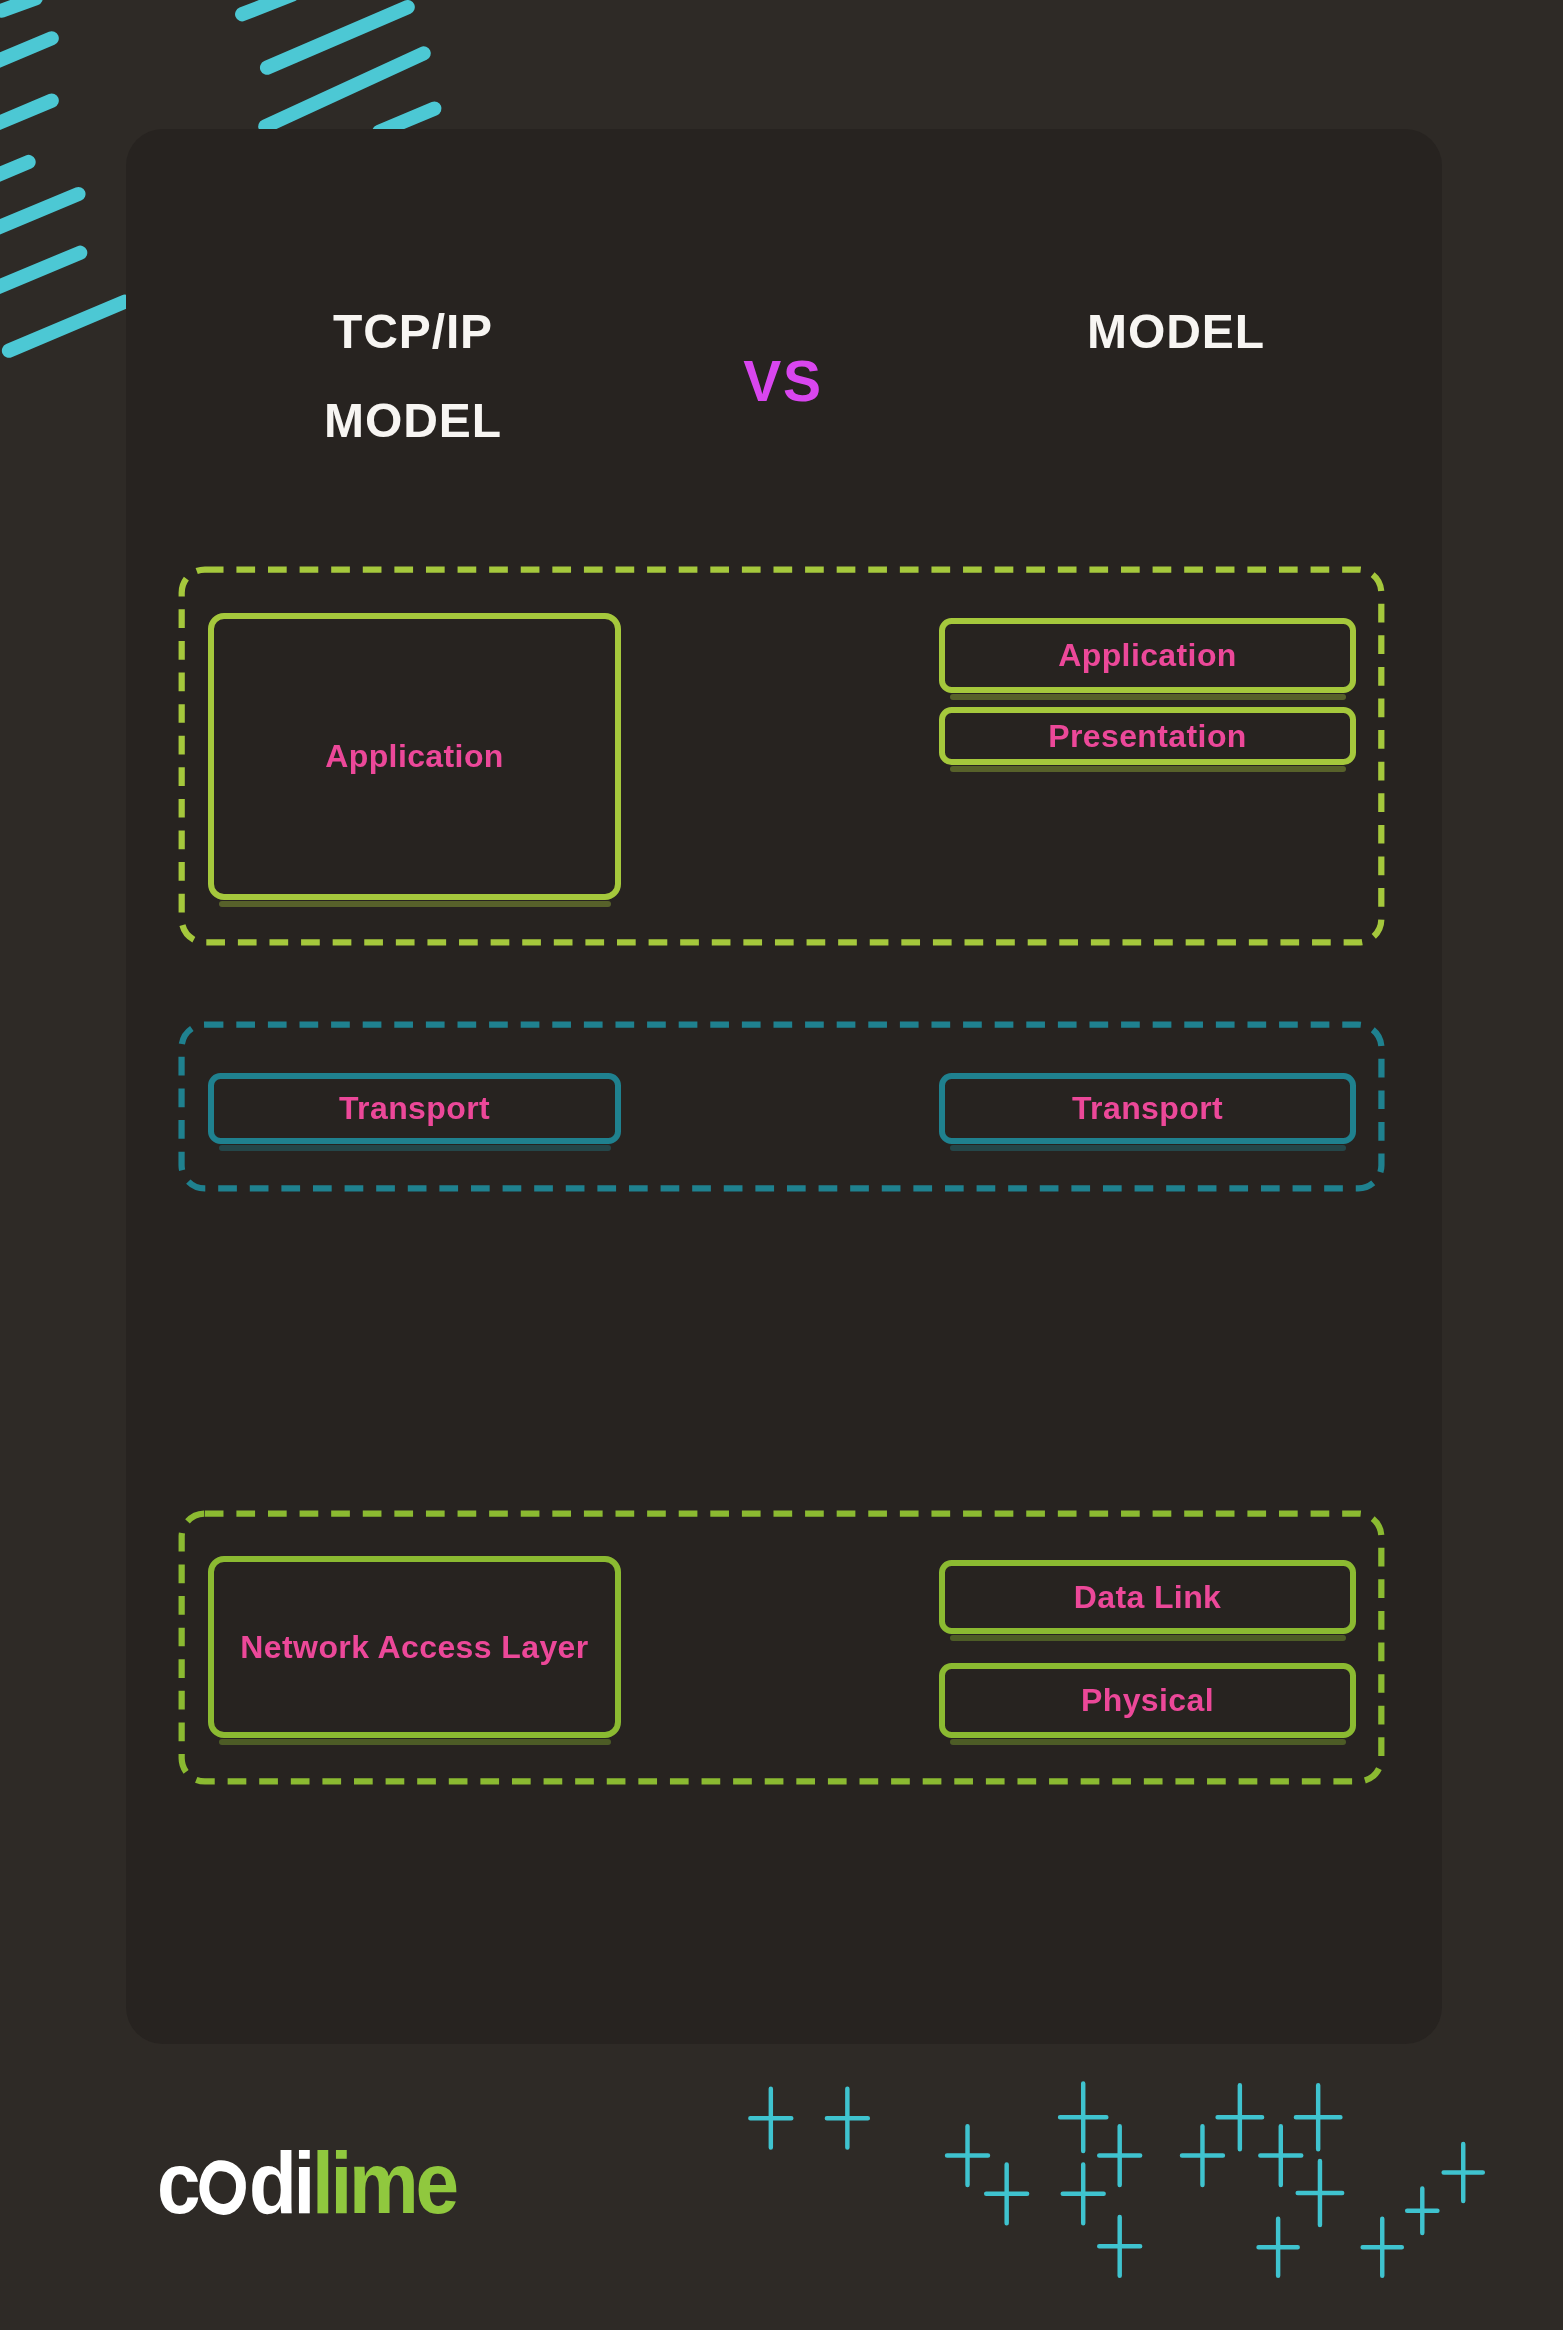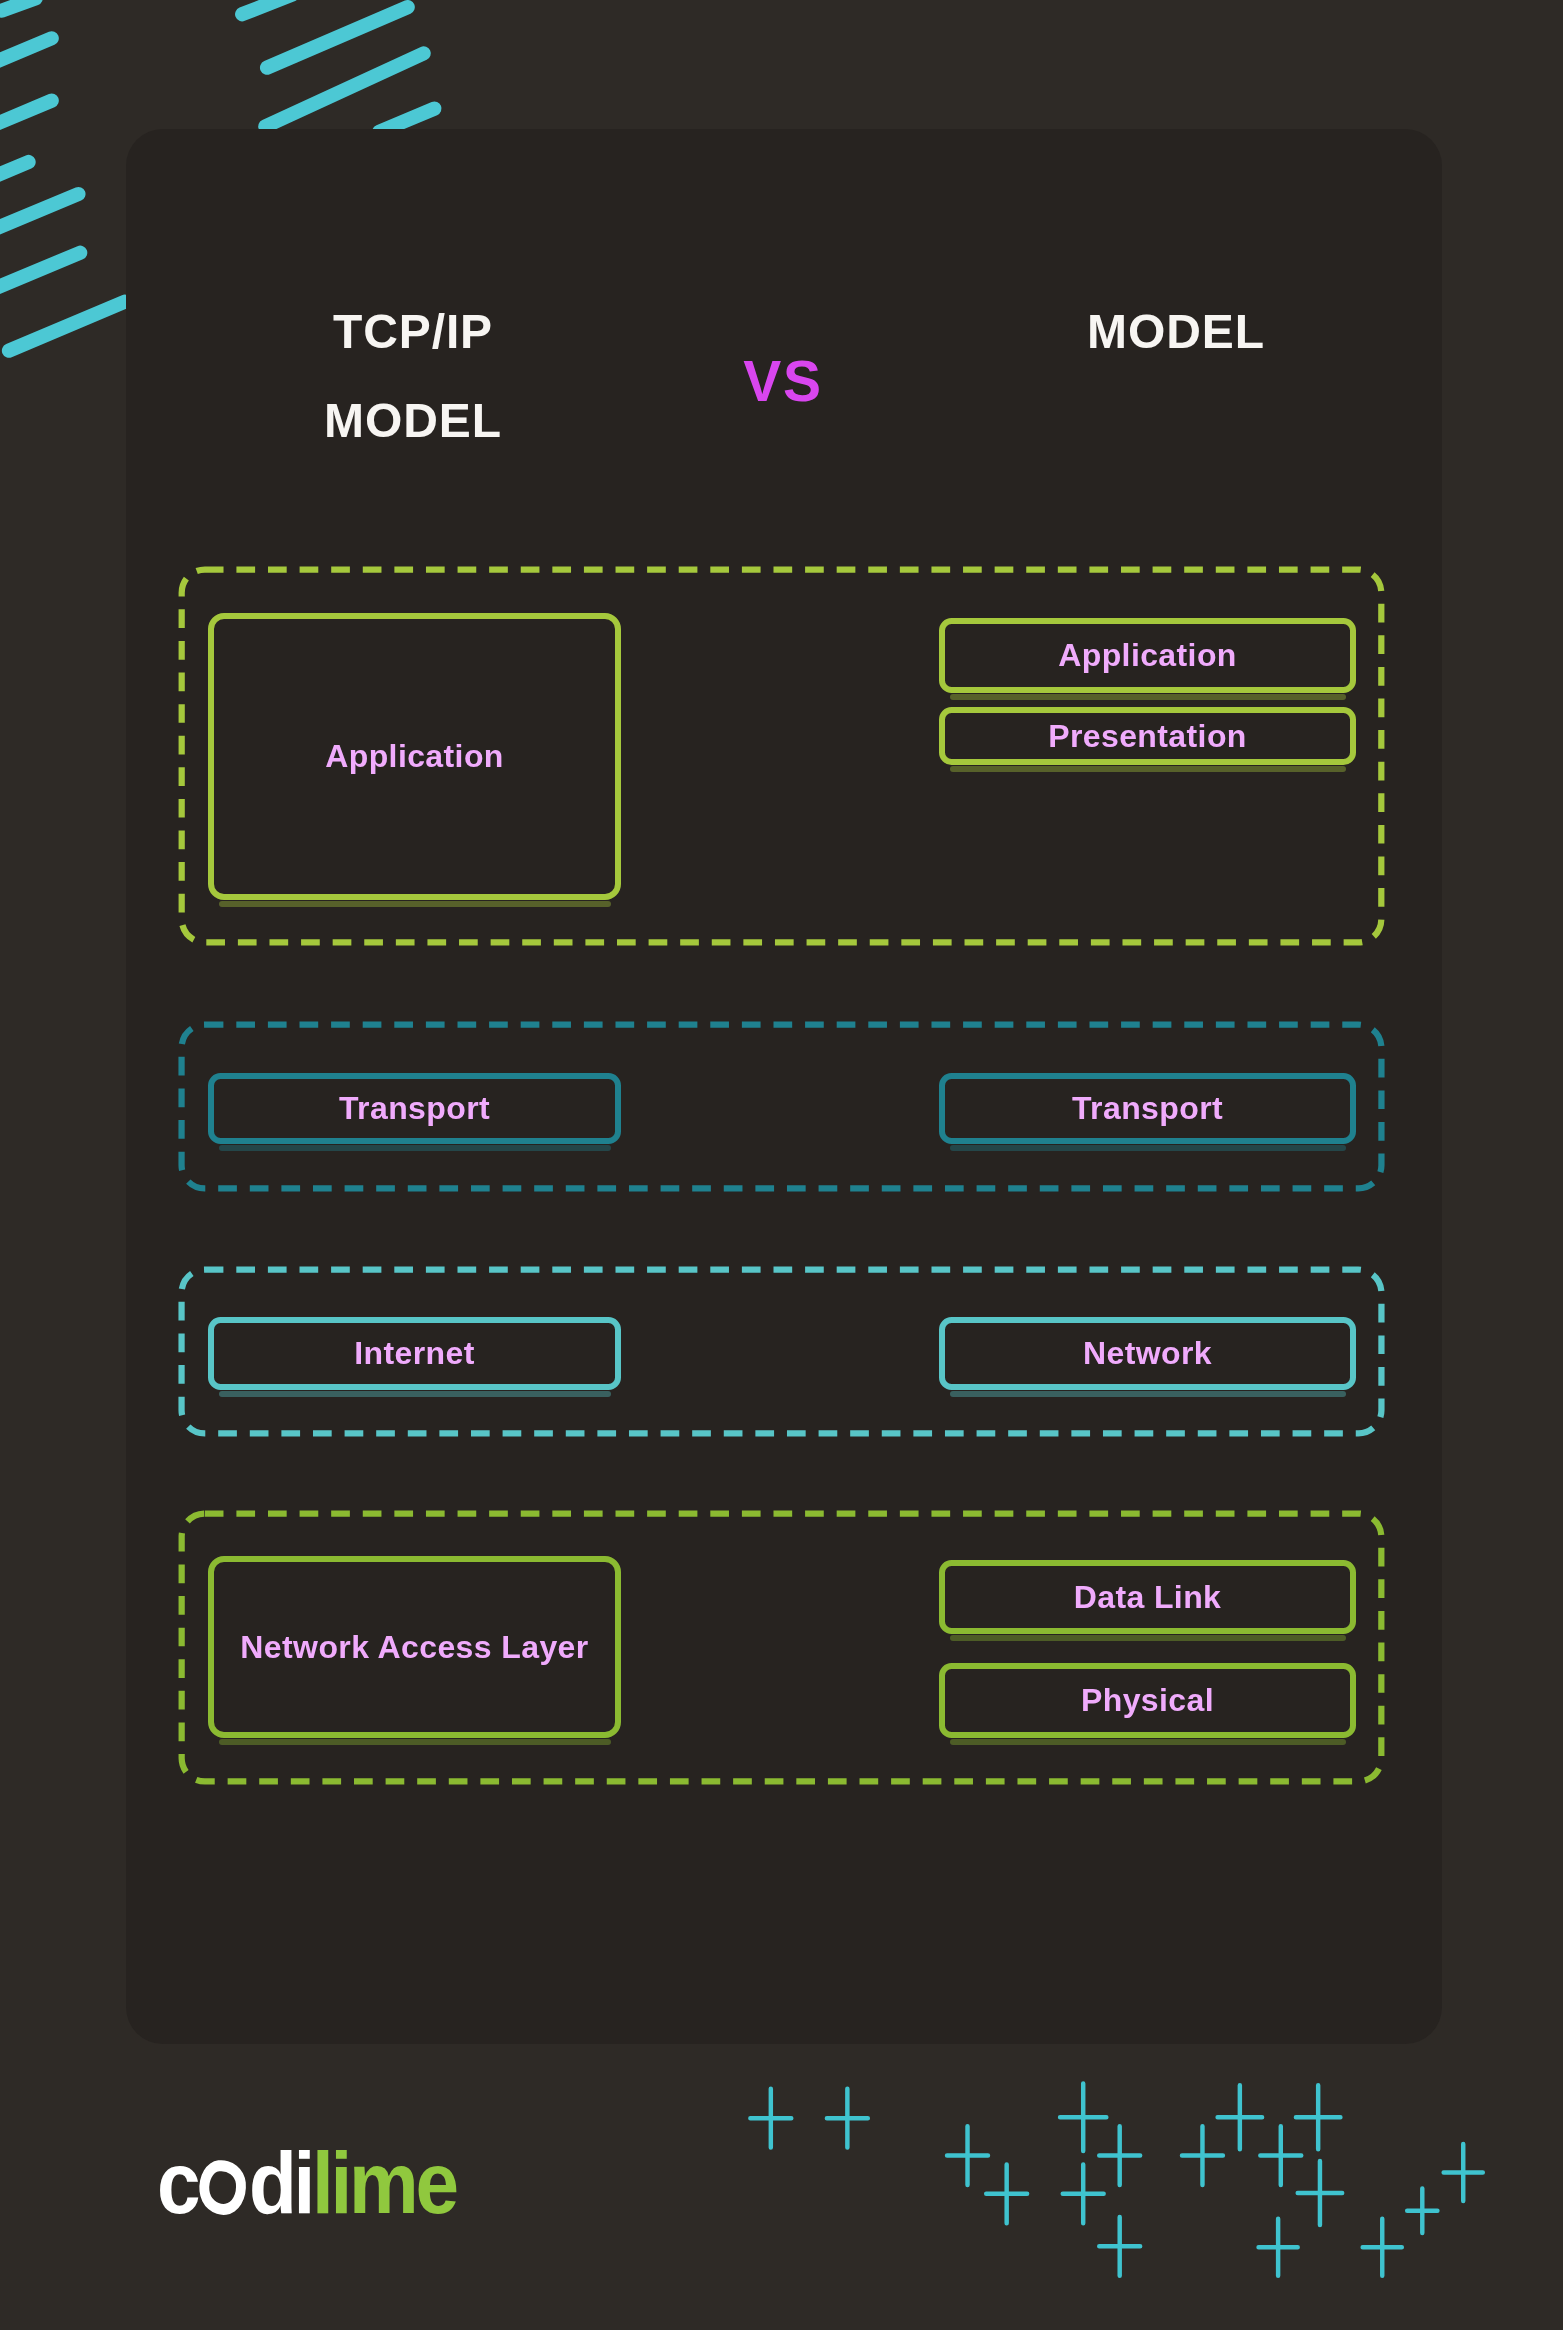--- a/index.html
+++ b/index.html
@@ -34,21 +34,21 @@
   .layer-box{
     position:absolute;box-sizing:border-box;
     border:6.2px solid var(--accent);border-radius:12.5px;
     display:flex;align-items:center;justify-content:center;
   }
   .layer-box::after{
     content:"";position:absolute;left:4.5px;right:4.5px;bottom:-13.4px;height:6.2px;
     border-radius:4.5px;background:var(--accent);opacity:.38;
   }
   .layer-box span{
-    font-weight:700;font-size:32px;color:#f0abfc;letter-spacing:0.4px;
+    font-weight:700;font-size:32px;color:#ec4899;letter-spacing:0.4px;
     font-family:"Liberation Sans",sans-serif;
     text-align:right;
   }
   .col-left{left:30px;width:413px;}
   .col-right{left:761px;width:417px;}
   .g1 .col-left{top:47px;height:287px;border-radius:16px;}
   .g1 .r1{top:52px;height:75px;}
   .g1 .r2{top:141px;height:58px;}
   .g1 .r3{top:258px;height:75px;}
   .g2 .col-left,.g2 .col-right{top:52px;height:71px;}
@@ -141,31 +141,20 @@
         <rect x="4" y="4" width="1348" height="184" rx="26" fill="none" style="stroke:var(--accent)" stroke-width="7" stroke-dasharray="21 14.5"></rect>
       </svg>
       <div class="layer-box col-left">
         <span>Transport</span>
       </div>
       <div class="layer-box col-right">
         <span>Transport</span>
       </div>
     </section>
 
-    <section class="group g3" style="--accent: #58c5c7;">
-      <svg class="dash" width="1207" height="171" viewBox="0 0 1356 192">
-        <rect x="4" y="4" width="1348" height="184" rx="26" fill="none" style="stroke:var(--accent)" stroke-width="7" stroke-dasharray="21 14.5"></rect>
-      </svg>
-      <div class="layer-box col-left">
-        <span>Internet</span>
-      </div>
-      <div class="layer-box col-right">
-        <span>Network</span>
-      </div>
-    </section>
 
     <section class="group g4" style="--accent: #8bba31;">
       <svg class="dash" width="1207" height="275" viewBox="0 0 1356 309">
         <rect x="4" y="4" width="1348" height="301" rx="26" fill="none" style="stroke:var(--accent)" stroke-width="7" stroke-dasharray="21 14.5"></rect>
       </svg>
       <div class="layer-box col-left">
         <span>Network Access Layer</span>
       </div>
       <div class="layer-box col-right r1">
         <span>Data Link</span>

